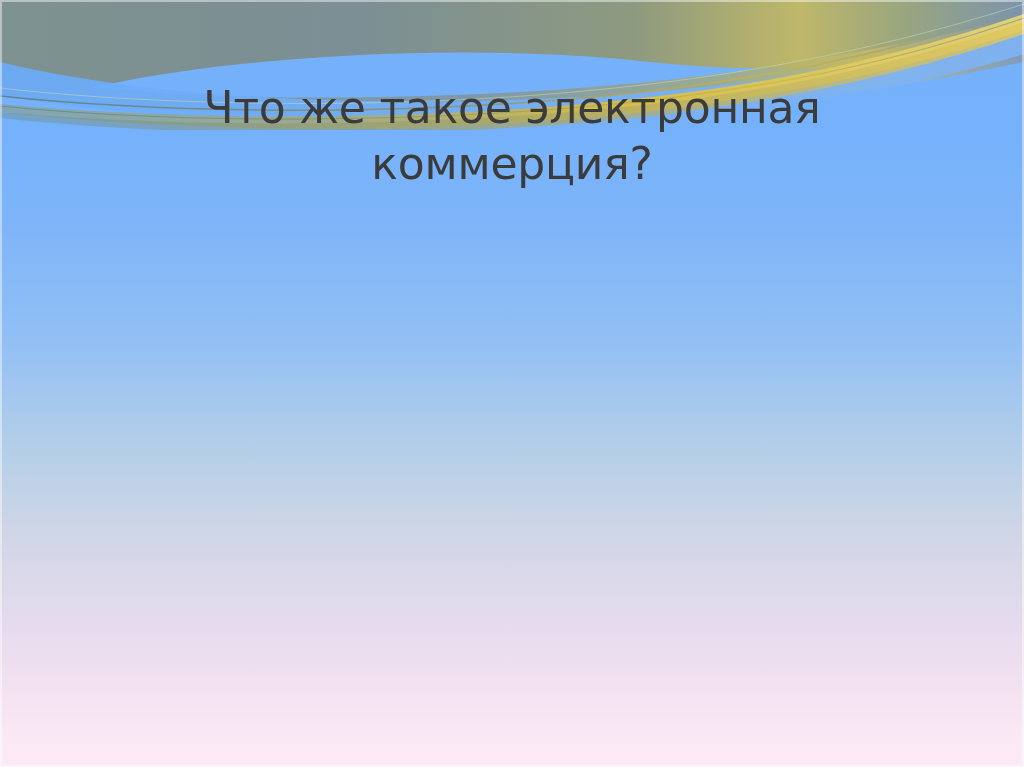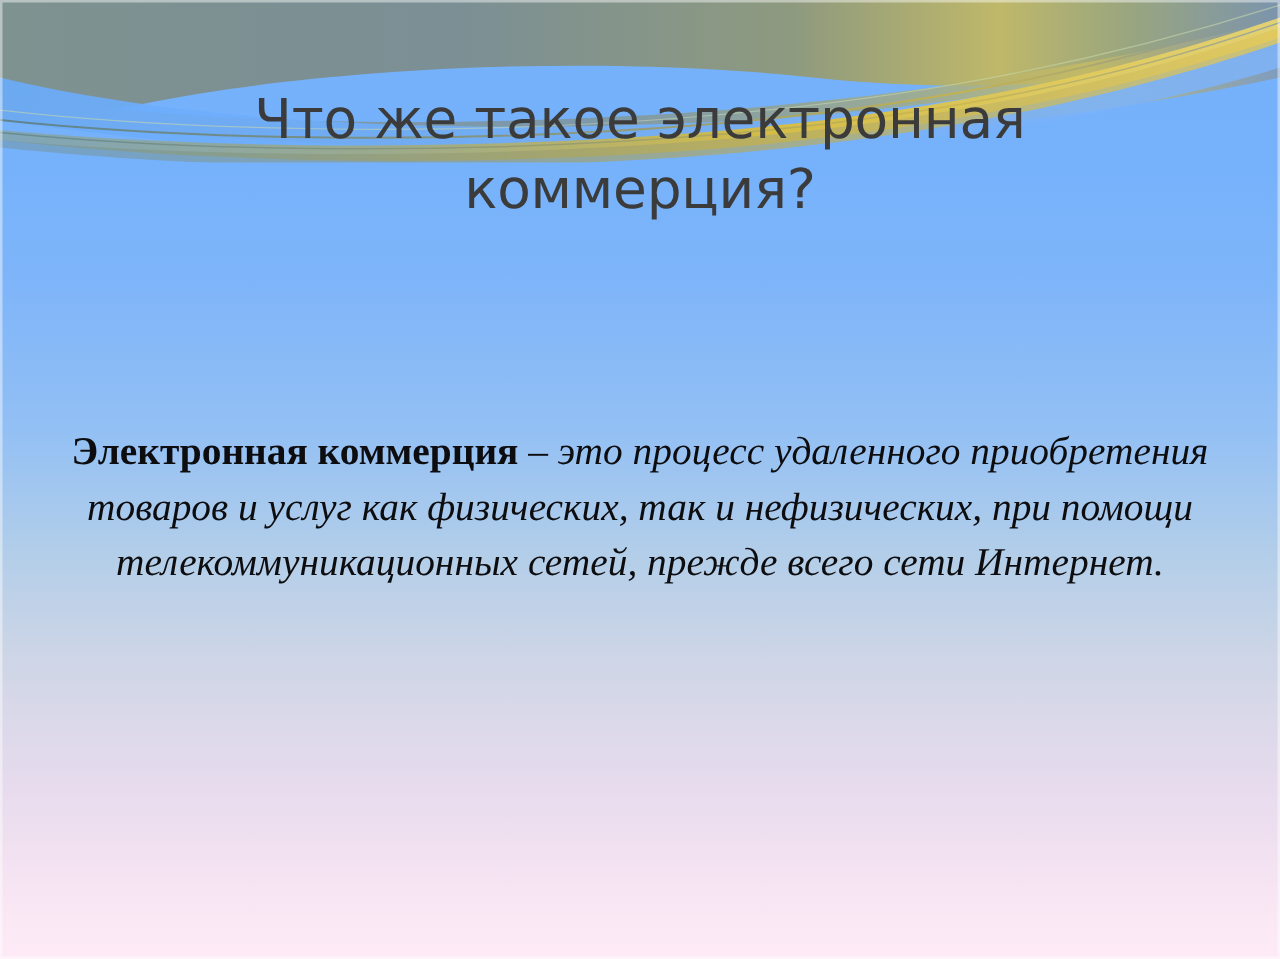--- a/index.html
+++ b/index.html
@@ -54,21 +54,21 @@
   
   #title-block {
     position: absolute;
     top: 68px;
     left: 72px;
     width: 880px;
     z-index: 20;
     text-align: center;
   }
   #title-text {
-    margin: 0;
+    margin: 12px;
     font-family: "DejaVu Sans", sans-serif;
     font-size: 44px;
     line-height: 1.28;
     font-weight: 400;
     color: #3b3b3b;
     letter-spacing: -0.2px;
     white-space: pre-line;
   }
 
   
@@ -157,18 +157,15 @@
       <path d="M0,106 C160,122 370,124 570,108 C770,92 908,58 1024,18" fill="none" stroke="url(#gThin)" stroke-width="1.2" opacity="0.7"></path>
       <path d="M0,88 C140,104 350,110 550,94 C750,78 898,44 1024,4" fill="none" stroke="#c9d8ae" stroke-width="1" opacity="0.55"></path>
     </svg>
   </div>
 
   <div id="title-block">
     <h1 id="title-text">Что же такое электронная
 коммерция?</h1>
   </div>
 
-  <div id="body-block">
-    <p id="body-paragraph"><span id="body-lead">Электронная коммерция</span><span id="body-rest"> – это процесс удаленного приобретения товаров и услуг как физических, так и нефизических, при помощи телекоммуникационных сетей, прежде всего сети Интернет.</span></p>
-  </div>
 
   <div id="slide-border"></div>
 </div>
 
 </body></html>

